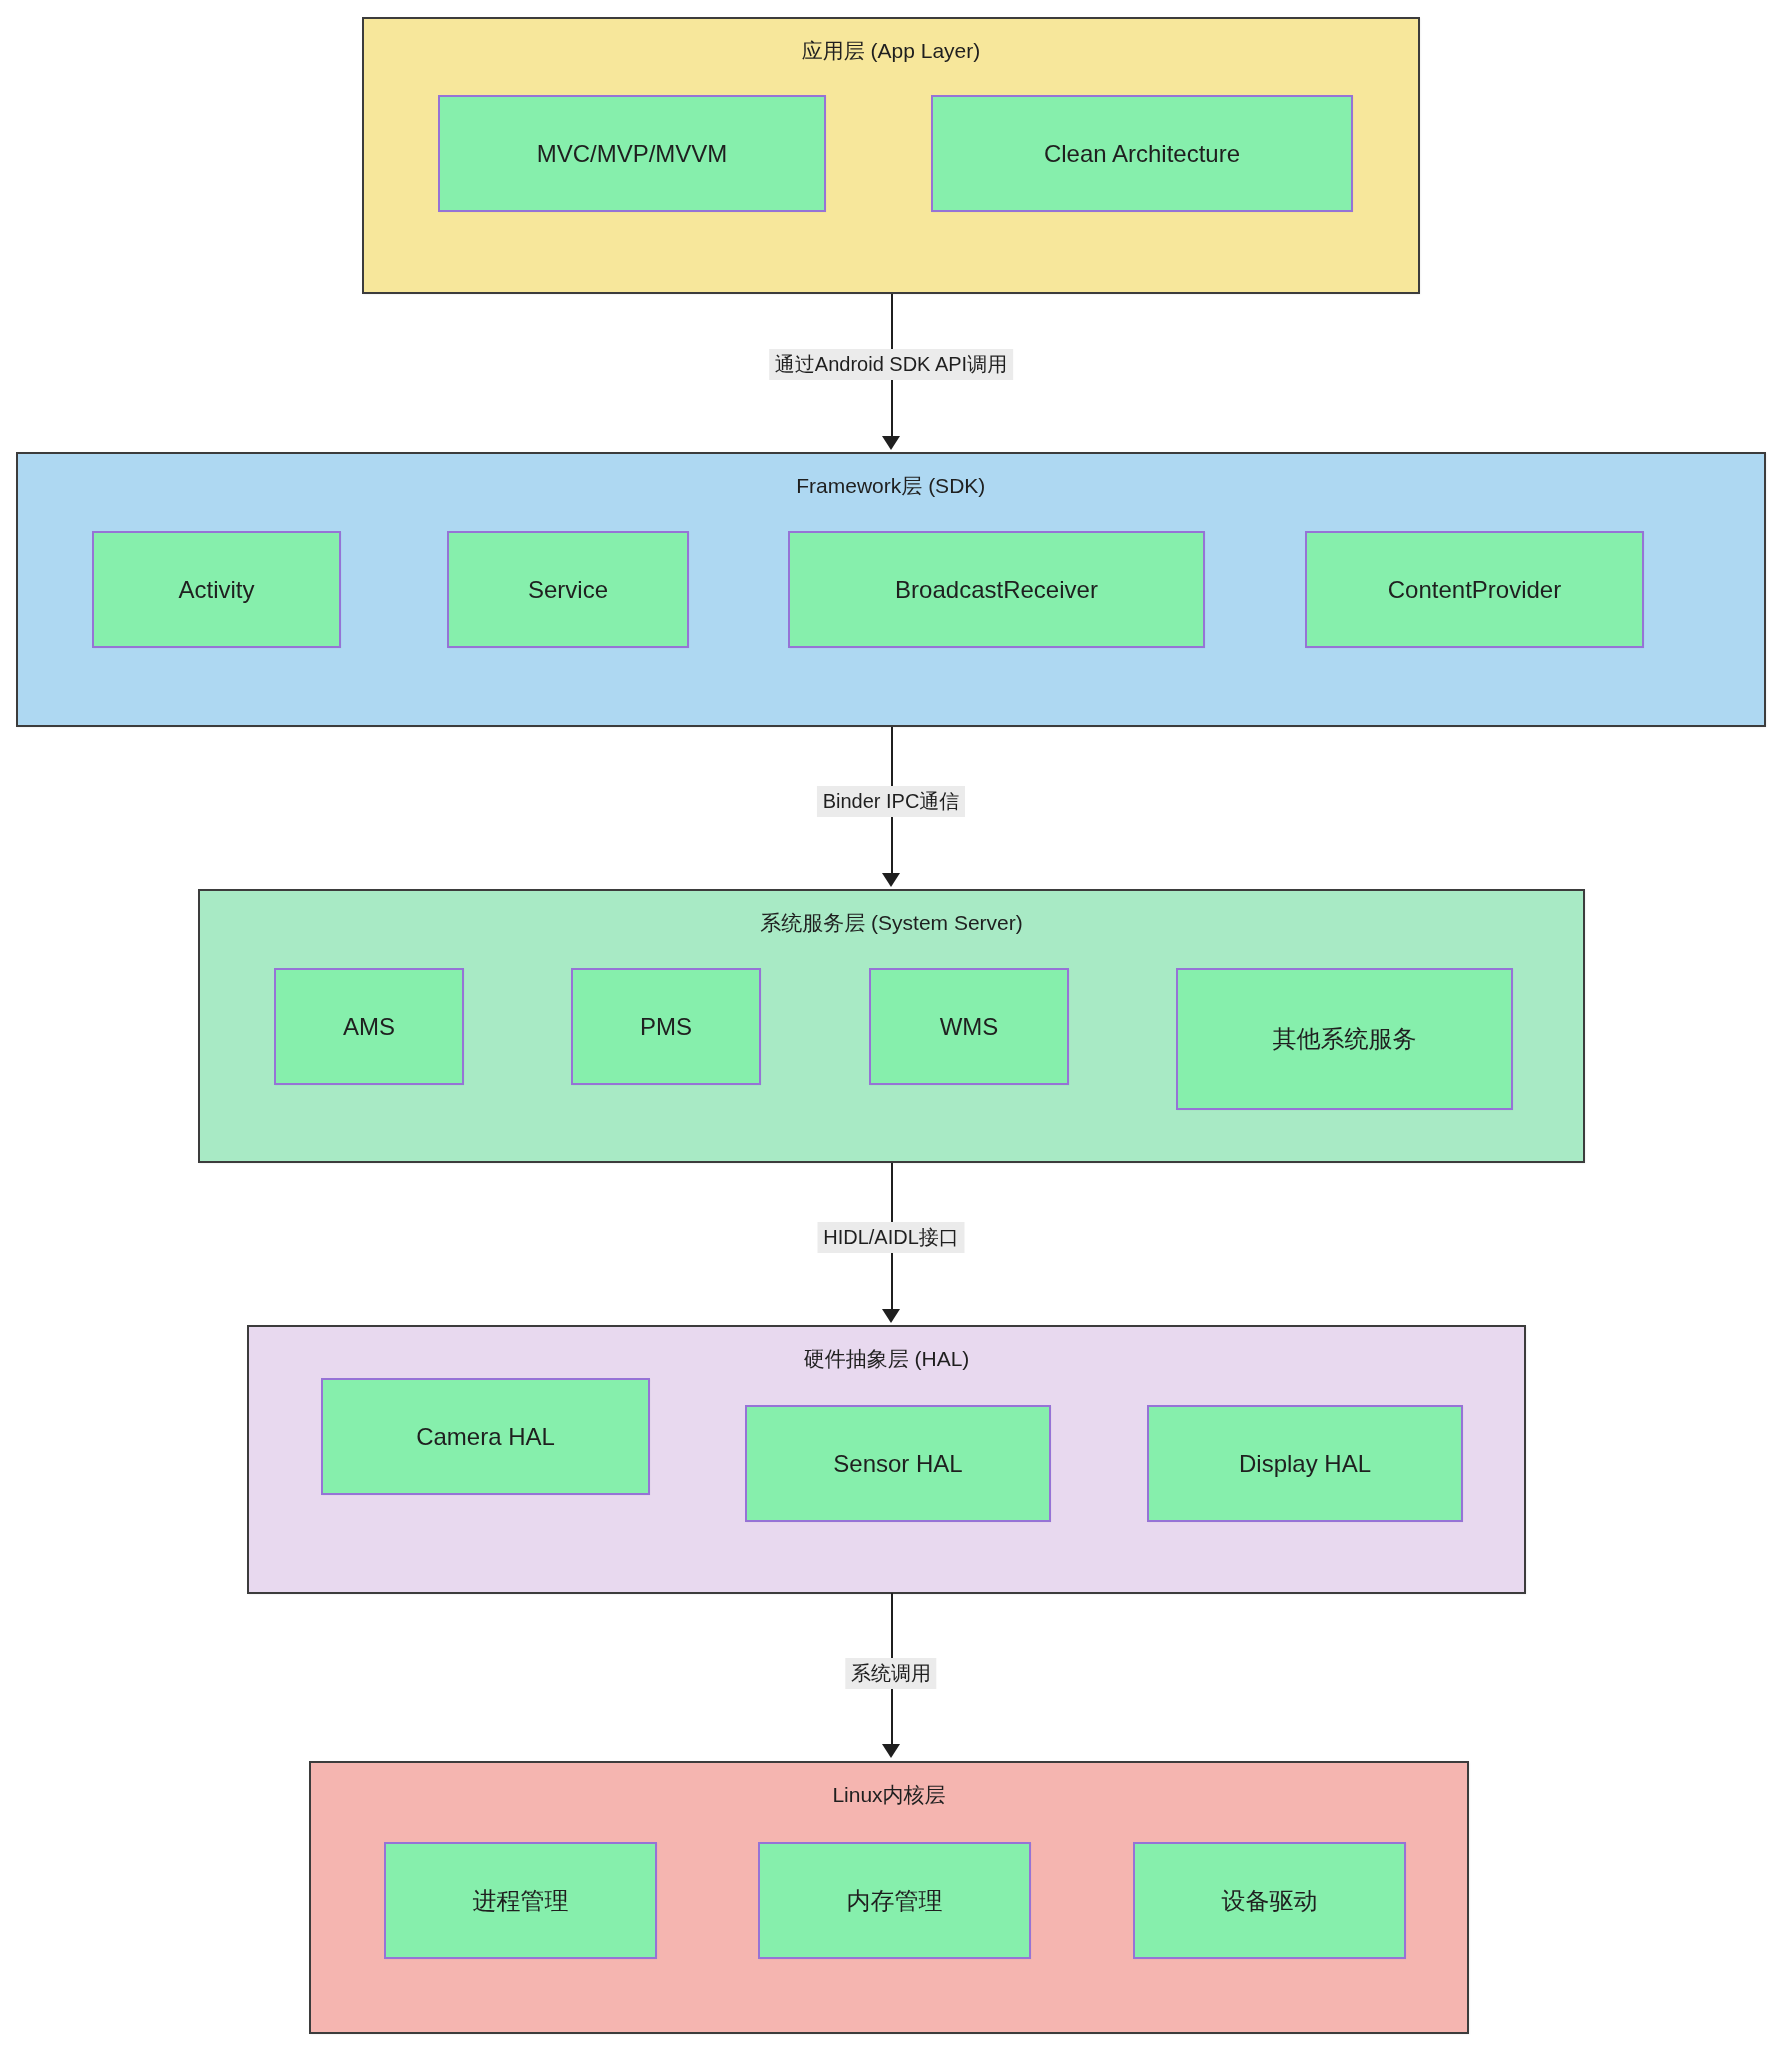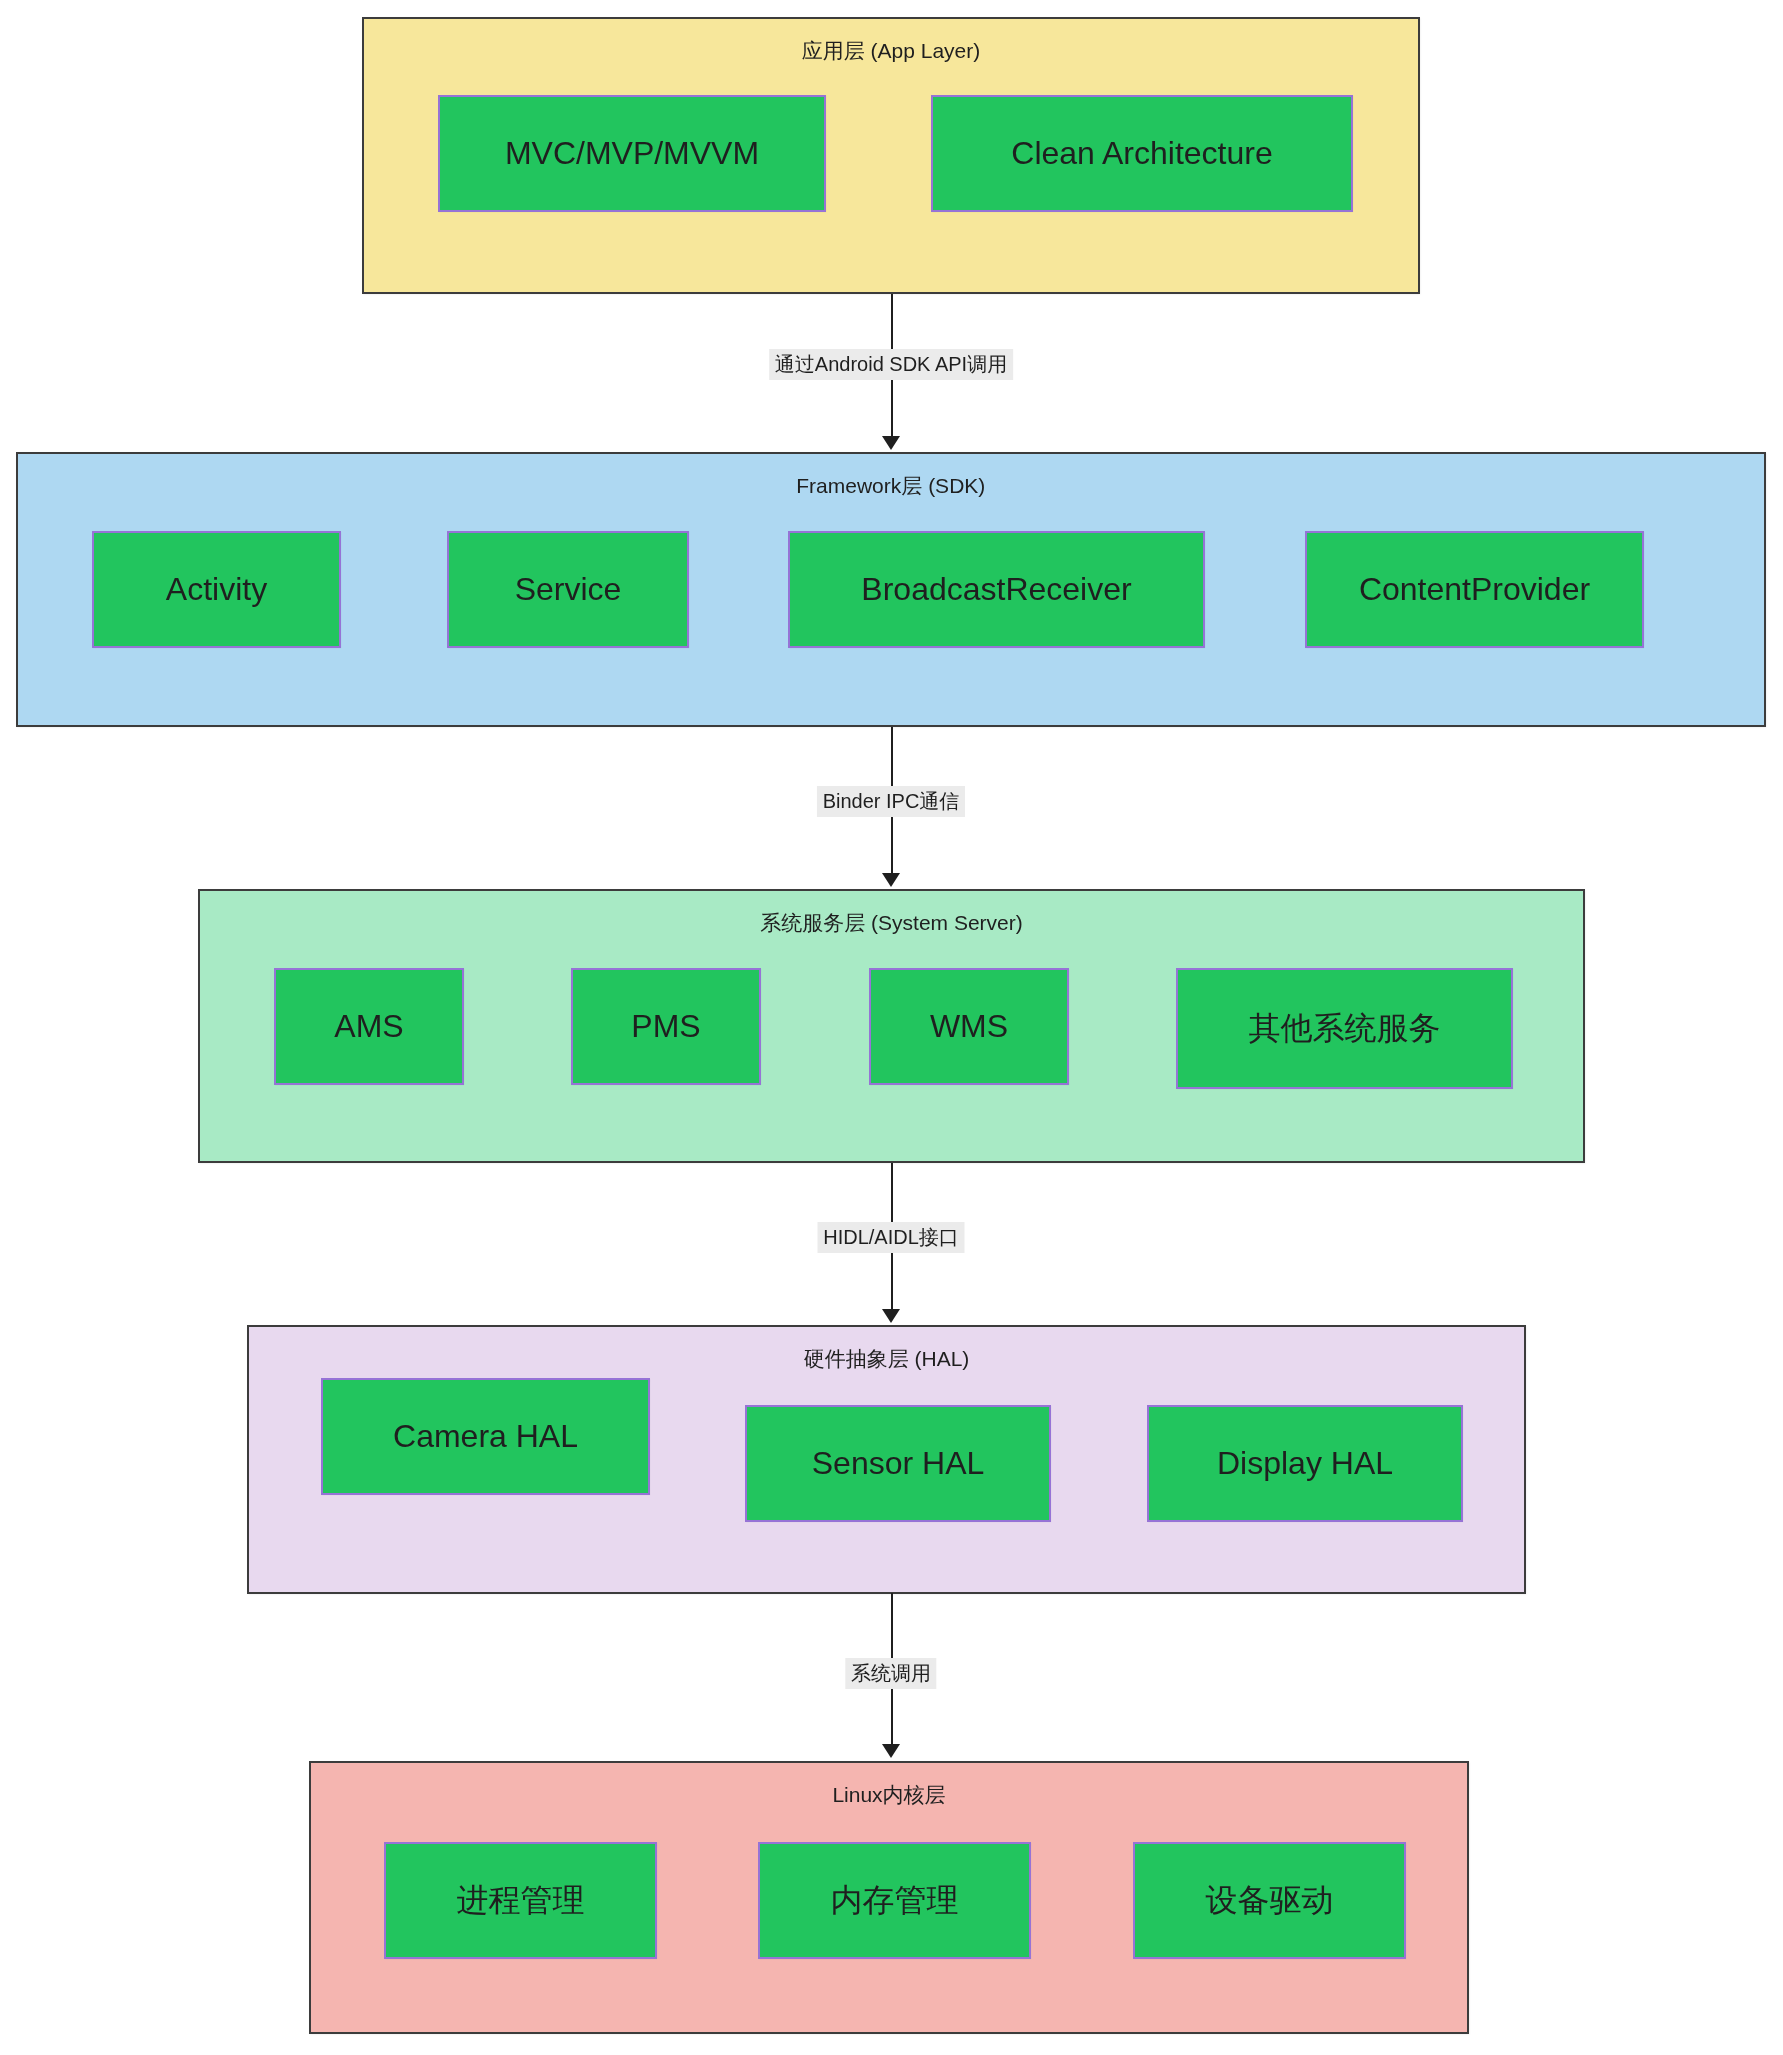--- a/index.html
+++ b/index.html
@@ -26,26 +26,26 @@
     font-size:21px;
     color:#1f1f1f;
     line-height:1.1;
     white-space:nowrap;
   }
 
   
   .node{
     position:absolute;
     box-sizing:border-box;
-    background:#22c55e;
+    background:#86efac;
     border:2.1px solid #9673d6;
     display:flex;
     align-items:center;
     justify-content:center;
-    font-size:32px;
+    font-size:24px;
     color:#1f1f1f;
     text-align:center;
     box-shadow:0.7px 0.7px 1.4px rgba(0,0,0,0.08);
   }
 
   
   .edge-line{
     position:absolute;
     width:2.1px;
     background:#1f1f1f;
@@ -119,21 +119,21 @@
   </div>
   <div class="node" style="left:274px;top:968px;width:190px;height:117px;">
     <span>AMS</span>
   </div>
   <div class="node" style="left:571px;top:968px;width:190px;height:117px;">
     <span>PMS</span>
   </div>
   <div class="node" style="left:869px;top:968px;width:200px;height:117px;">
     <span>WMS</span>
   </div>
-  <div class="node" style="left:1176px;top:968px;width:337px;height:121px;">
+  <div class="node" style="left:1176px;top:968px;width:337px;height:142px;">
     <span>其他系统服务</span>
   </div>
 
   <div class="edge-line" style="left:891px;top:1163px;height:146px;"></div>
   <div class="edge-head" style="left:882px;top:1309px;"></div>
   <div class="edge-label" style="left:891px;top:1222px;">HIDL/AIDL接口</div>
 
   <div class="layer lc-hal" style="left:247px;top:1325px;width:1279px;height:269px;">
     <div class="layer-title" style="top:20px;">硬件抽象层 (HAL)</div>
   </div>

